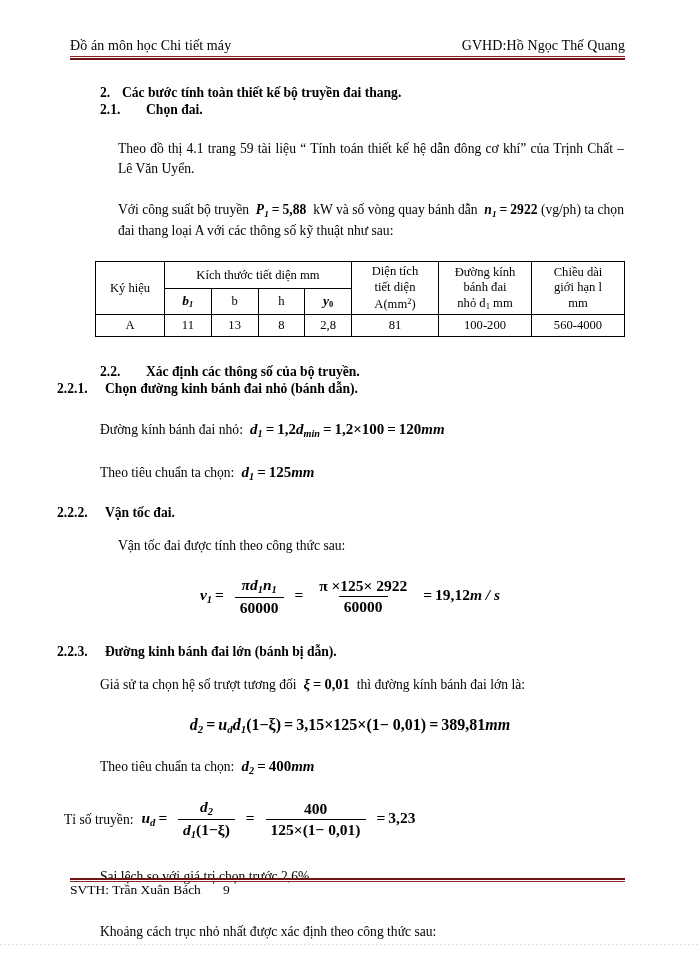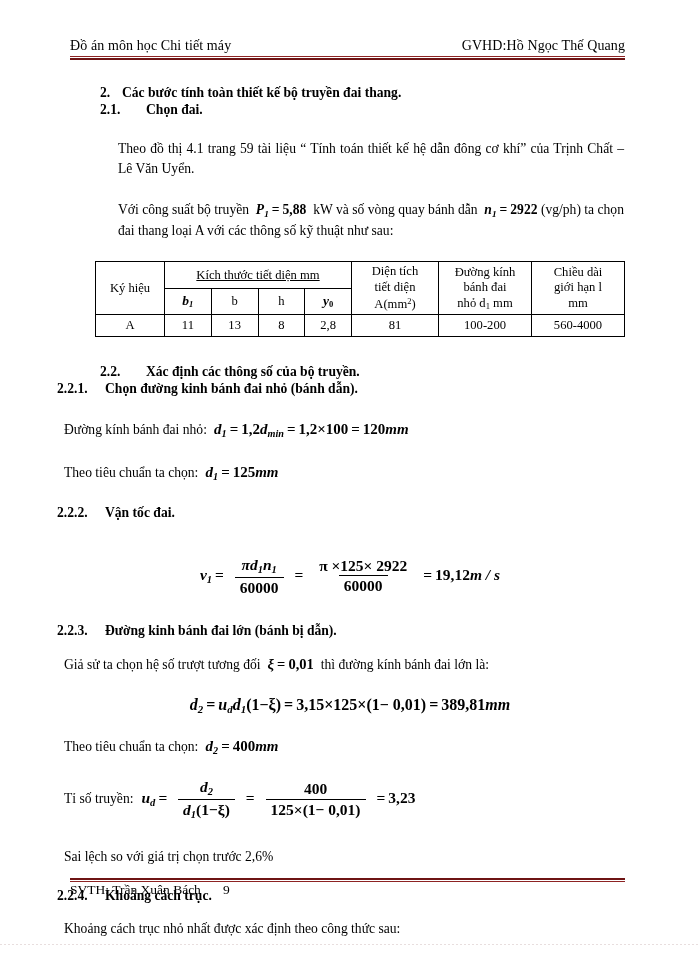--- a/index.html
+++ b/index.html
@@ -119,21 +119,21 @@
   .h-l3 .num { width: 48px; }
 
   .para {
     padding-left: 118px;
     padding-right: 76px;
     font-size: 13.6px;
     line-height: 1.5;
     text-align: justify;
   }
   .para.ind {
-    padding-left: 64px;
+    padding-left: 100px;
   }
   .para.nojust { text-align: left; }
 
   
   .m {
     font-family: "Liberation Serif", "DejaVu Serif", serif;
     font-weight: bold;
     white-space: nowrap;
   }
   .mi { font-style: italic; font-weight: bold; }
@@ -192,21 +192,20 @@
   table.spec td, table.spec th {
     border: 1px solid #000000;
     text-align: center;
     vertical-align: middle;
     padding: 2px 1px;
     font-weight: normal;
     line-height: 1.18;
   }
   table.spec .grp {
     padding: 3px 2px;
-    text-decoration: underline;
   }
   table.spec .tall {
     line-height: 1.25;
   }
   table.spec .datarow td {
     padding: 3px 1px;
   }
   .col-kh { width: 66px; }
   .col-s  { width: 50px; }
   .col-a  { width: 84px; }
@@ -332,20 +331,21 @@
 
     <div class="sp-2"></div>
 
     <div class="heading h-l3">
       <span class="num">2.2.2.</span>
       <span class="txt">Vận tốc đai.</span>
     </div>
 
     <div class="sp-1"></div>
 
+    <div class="para nojust">Vận tốc đai được tính theo công thức sau:</div>
 
     <div class="sp-2"></div>
 
     <div class="eq-center">
       <span class="m" style="font-size:15.5px">
         <span class="mi">v</span><sub>1</sub><span class="op">=</span>
         <span class="frac">
           <span class="top"><span class="mi">πd</span><sub>1</sub><span class="mi">n</span><sub>1</sub></span>
           <span class="bot"><span class="mn">60000</span></span>
         </span>
@@ -408,24 +408,20 @@
         <span class="op">=</span><span class="mn">3,23</span>
       </span>
     </div>
 
     <div class="sp-4"></div>
 
     <div class="para ind nojust">Sai lệch so với giá trị chọn trước 2,6%</div>
 
     <div class="sp-2"></div>
 
-    <div class="heading h-l3">
-      <span class="num">2.2.4.</span>
-      <span class="txt">Khoảng cách trục.</span>
-    </div>
 
     <div class="sp-1"></div>
 
     <div class="para ind nojust">Khoảng cách trục nhỏ nhất được xác định theo công thức sau:</div>
 
   </div>
 
   <div class="footer">
     <div class="rule-double-footer"></div>
     <div class="footer-row">

